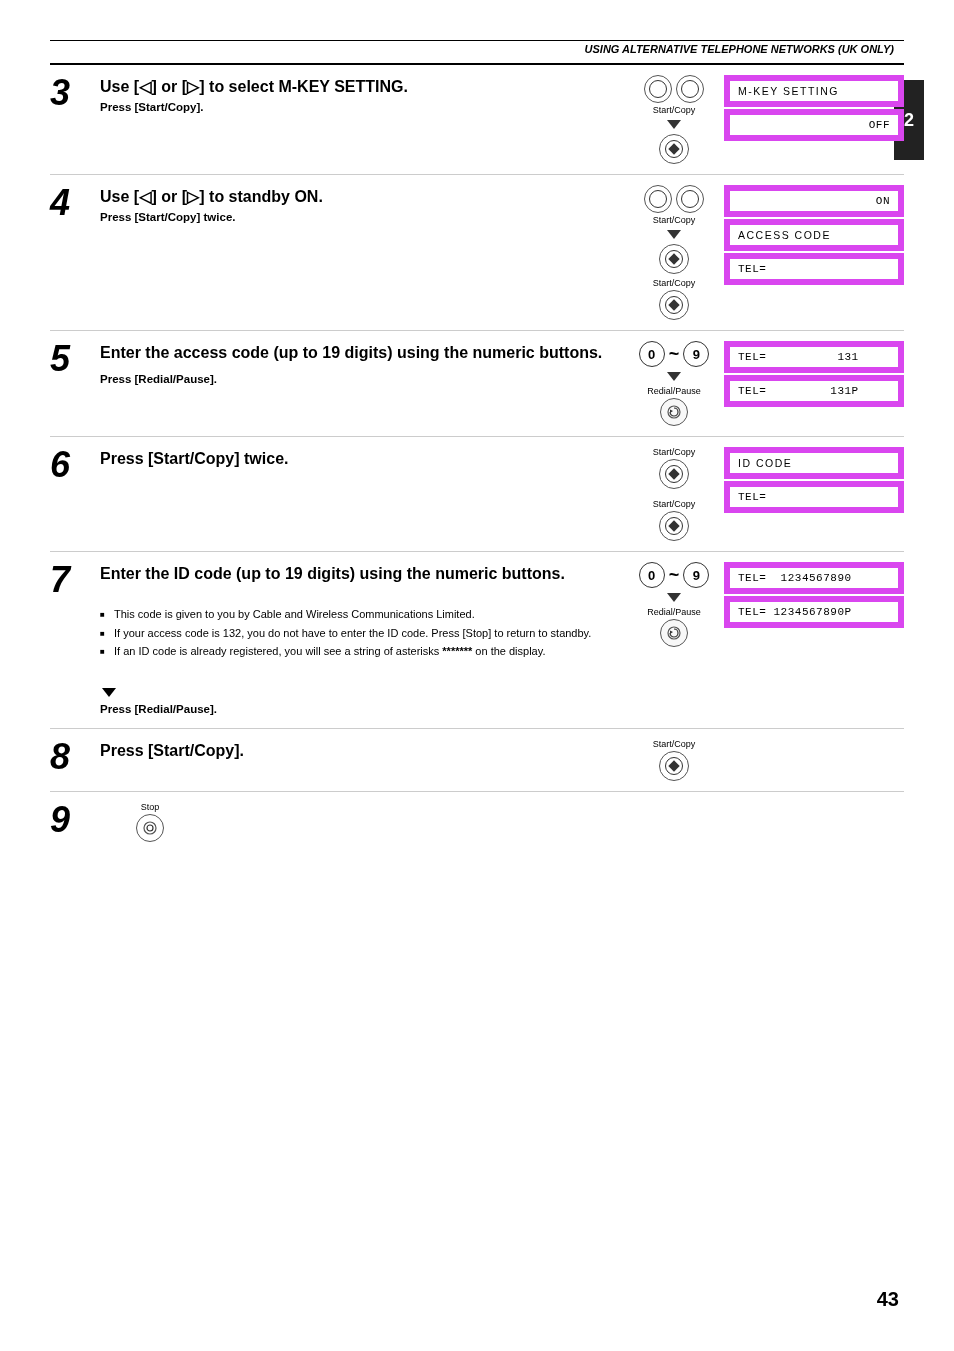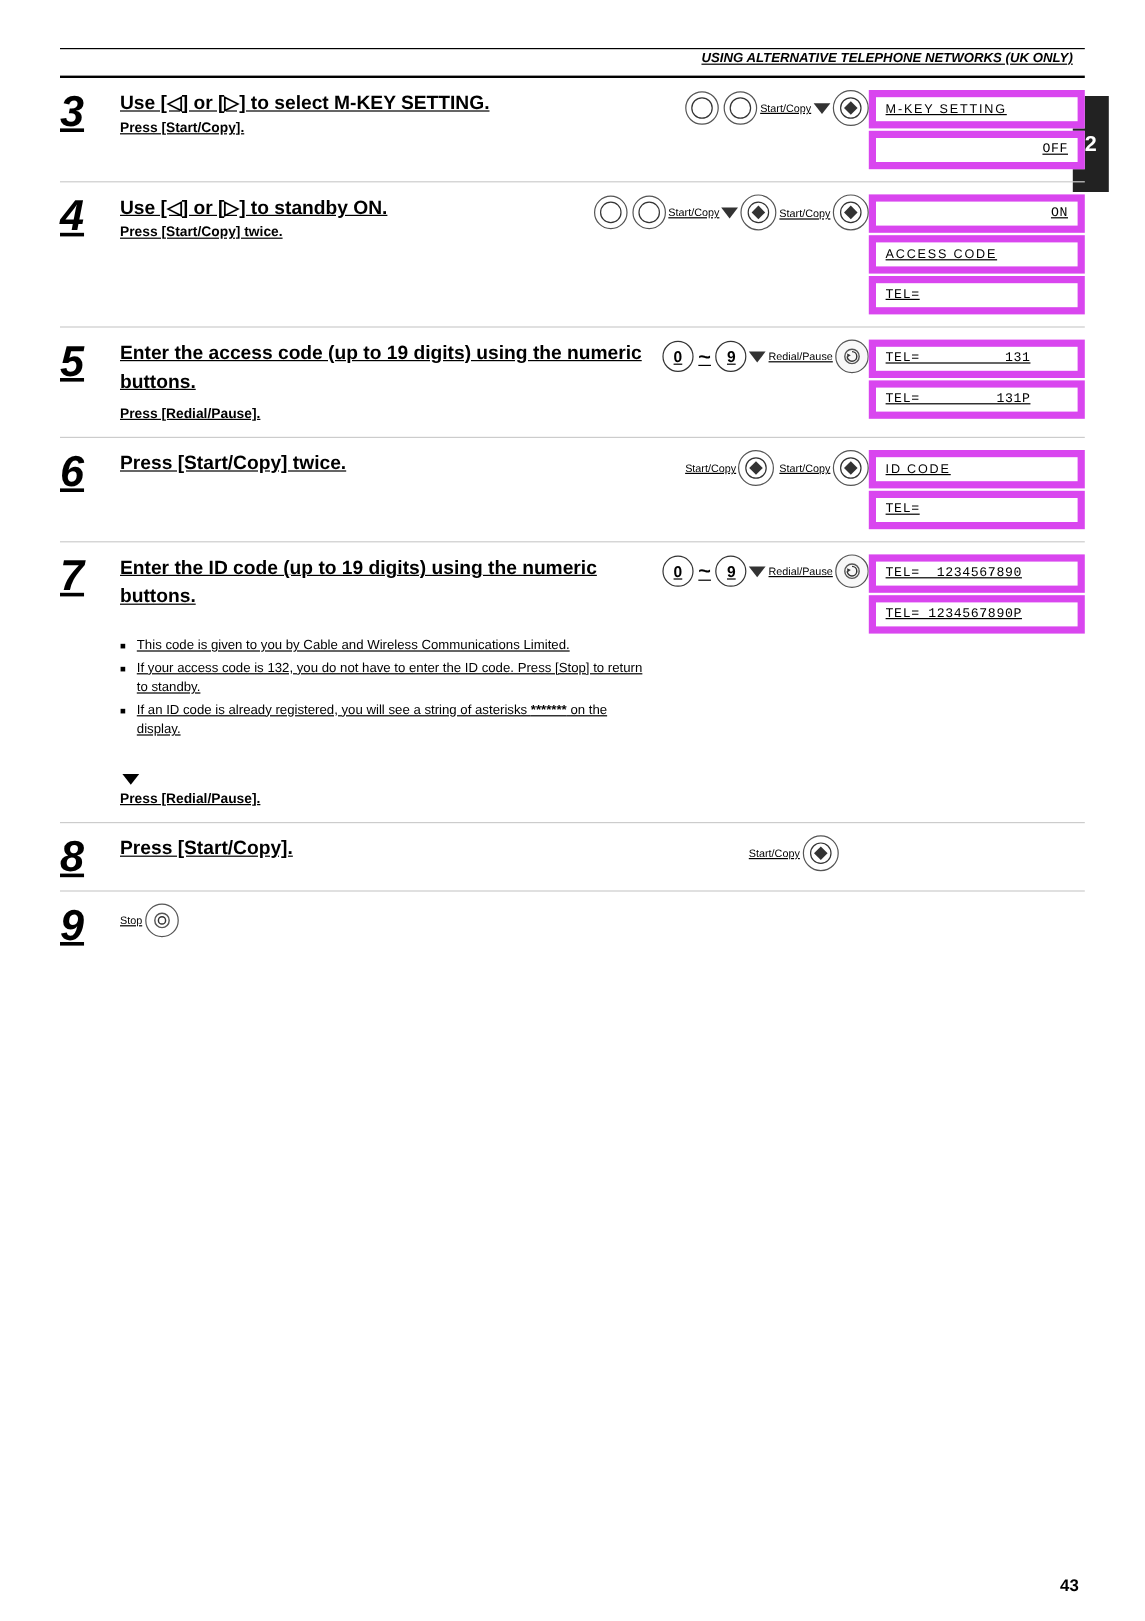--- a/index.html
+++ b/index.html
@@ -11,21 +11,20 @@
       width: 954px;
       min-height: 1351px;
       position: relative;
     }
 
     .page-container {
       width: 954px;
       min-height: 1351px;
       padding: 40px 50px 40px 50px;
       position: relative;
-      text-decoration: underline;
     }
 
     .header-rule {
       border: none;
       border-top: 1.5px solid #000;
       margin-bottom: 2px;
     }
 
     .page-title {
       text-align: right;
@@ -117,21 +116,21 @@
       content: "■";
       position: absolute;
       left: 0;
       font-size: 8px;
       top: 3px;
     }
 
     .step-icons {
       min-width: 100px;
       display: flex;
-      flex-direction: row;
+      flex-direction: column;
       align-items: center;
       gap: 2px;
     }
 
     .step-displays {
       min-width: 180px;
       display: flex;
       flex-direction: column;
       gap: 2px;
     }
@@ -277,23 +276,23 @@
 
     .mkey-inner-circle {
       width: 18px;
       height: 18px;
       border: 1.5px solid #333;
       border-radius: 50%;
     }
 
     .page-number {
       position: absolute;
-      bottom: 22px;
+      bottom: 40px;
       right: 55px;
-      font-size: 14px;
+      font-size: 20px;
       font-weight: bold;
     }
   </style>
 </head>
 <body>
 
 <div class="page-container">
 
   <hr class="header-rule">
   <div class="page-title">USING ALTERNATIVE TELEPHONE NETWORKS (UK ONLY)</div>

